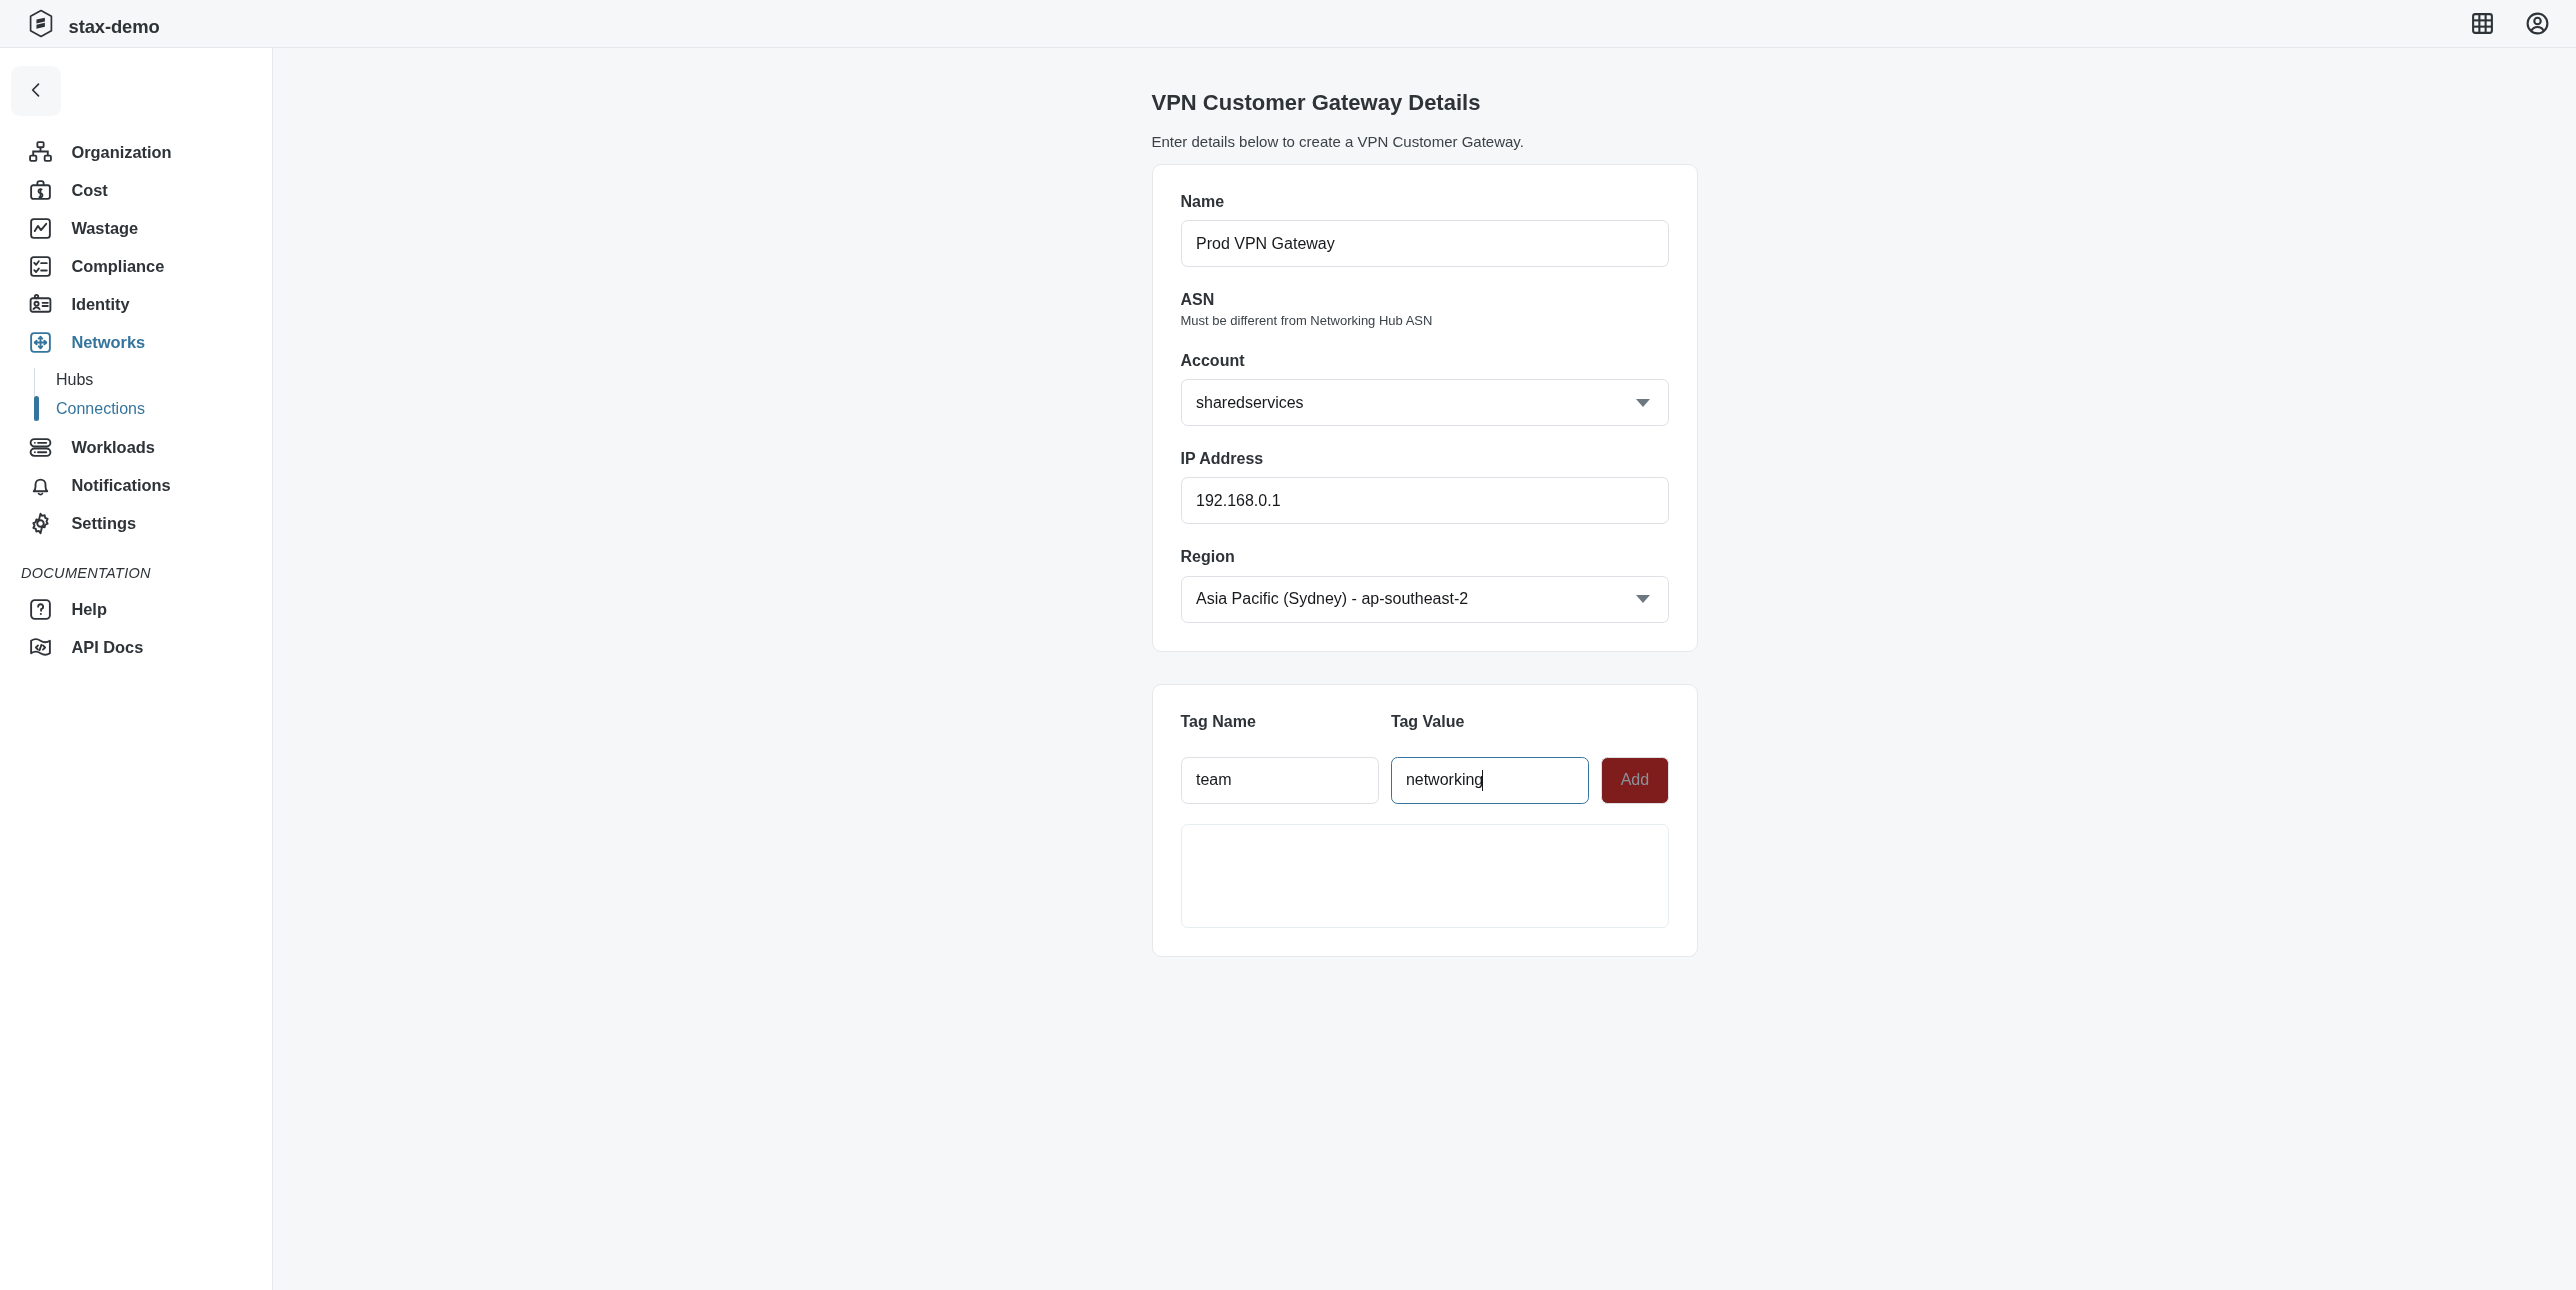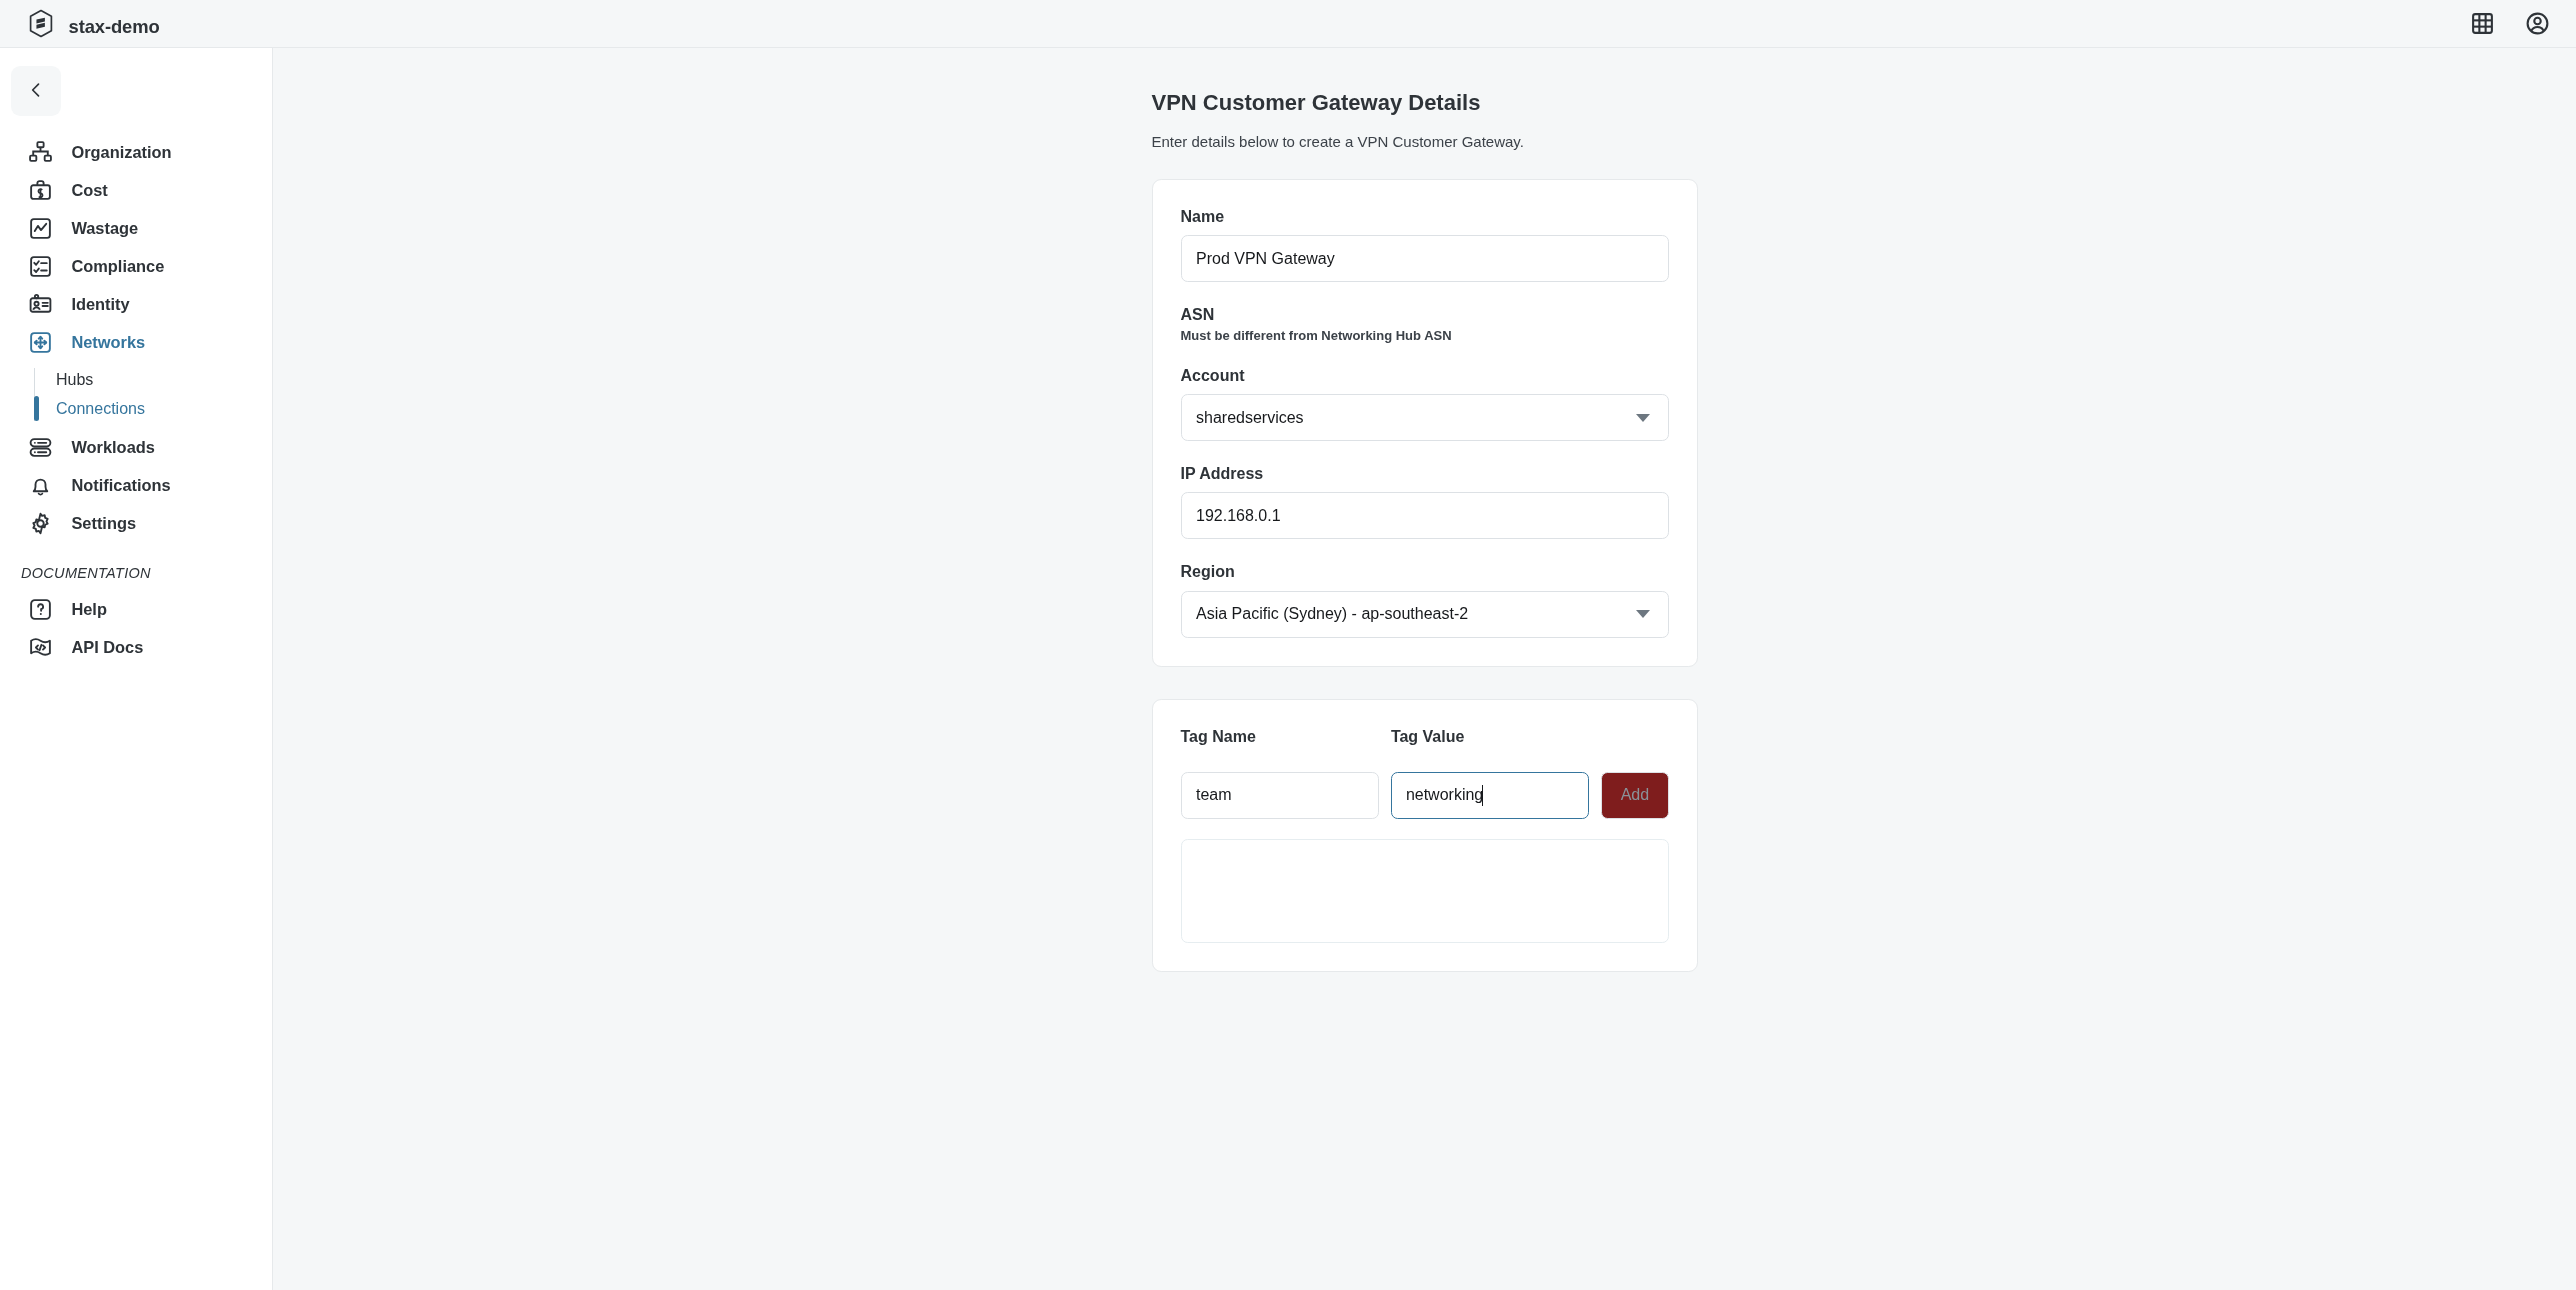--- a/index.html
+++ b/index.html
@@ -102,32 +102,32 @@
   .btn-close svg { width: 30px; height: 30px; }
 
   .panel-content {
     flex: 1; overflow: hidden;
     display: flex; flex-direction: column; align-items: center;
     padding-top: 42px;
   }
 
   .form-wrap { width: 546px; }
   .form-title { font-size: 22px; font-weight: bold; color: #2e3338; margin-bottom: 17px; }
-  .form-sub { font-size: 15px; color: #3c4249; margin-bottom: 29px; }
+  .form-sub { font-size: 15px; color: #3c4249; margin-bottom: 14px; }
 
   .card {
     background: #ffffff; border: 0.7px solid #e6e9eb;
     border-radius: 9.2px; padding: 28px;
   }
   .card + .card { margin-top: 32px; }
 
   .field { margin-bottom: 24px; }
   .field:last-child { margin-bottom: 0; }
   .field-label { font-size: 16px; font-weight: bold; color: #2e3338; margin-bottom: 9.2px; display: block; }
-  .field-hint { font-size: 13px; color: #3c4249; margin: -5.3px 0 9.2px 0; display: block; font-weight: bold; }
+  .field-hint { font-size: 13px; color: #3c4249; margin: -5.3px 0 9.2px 0; display: block; }
 
   .input {
     width: 100%; height: 47px;
     border: 0.7px solid #dde1e5; border-radius: 6.6px;
     background: #ffffff; font-size: 16px; color: #17191c;
     padding: 0 14.5px; font-family: "Liberation Sans", sans-serif;
     outline: none;
   }
   .select-wrap { position: relative; }
   .select-wrap .input { padding-right: 46px; }

